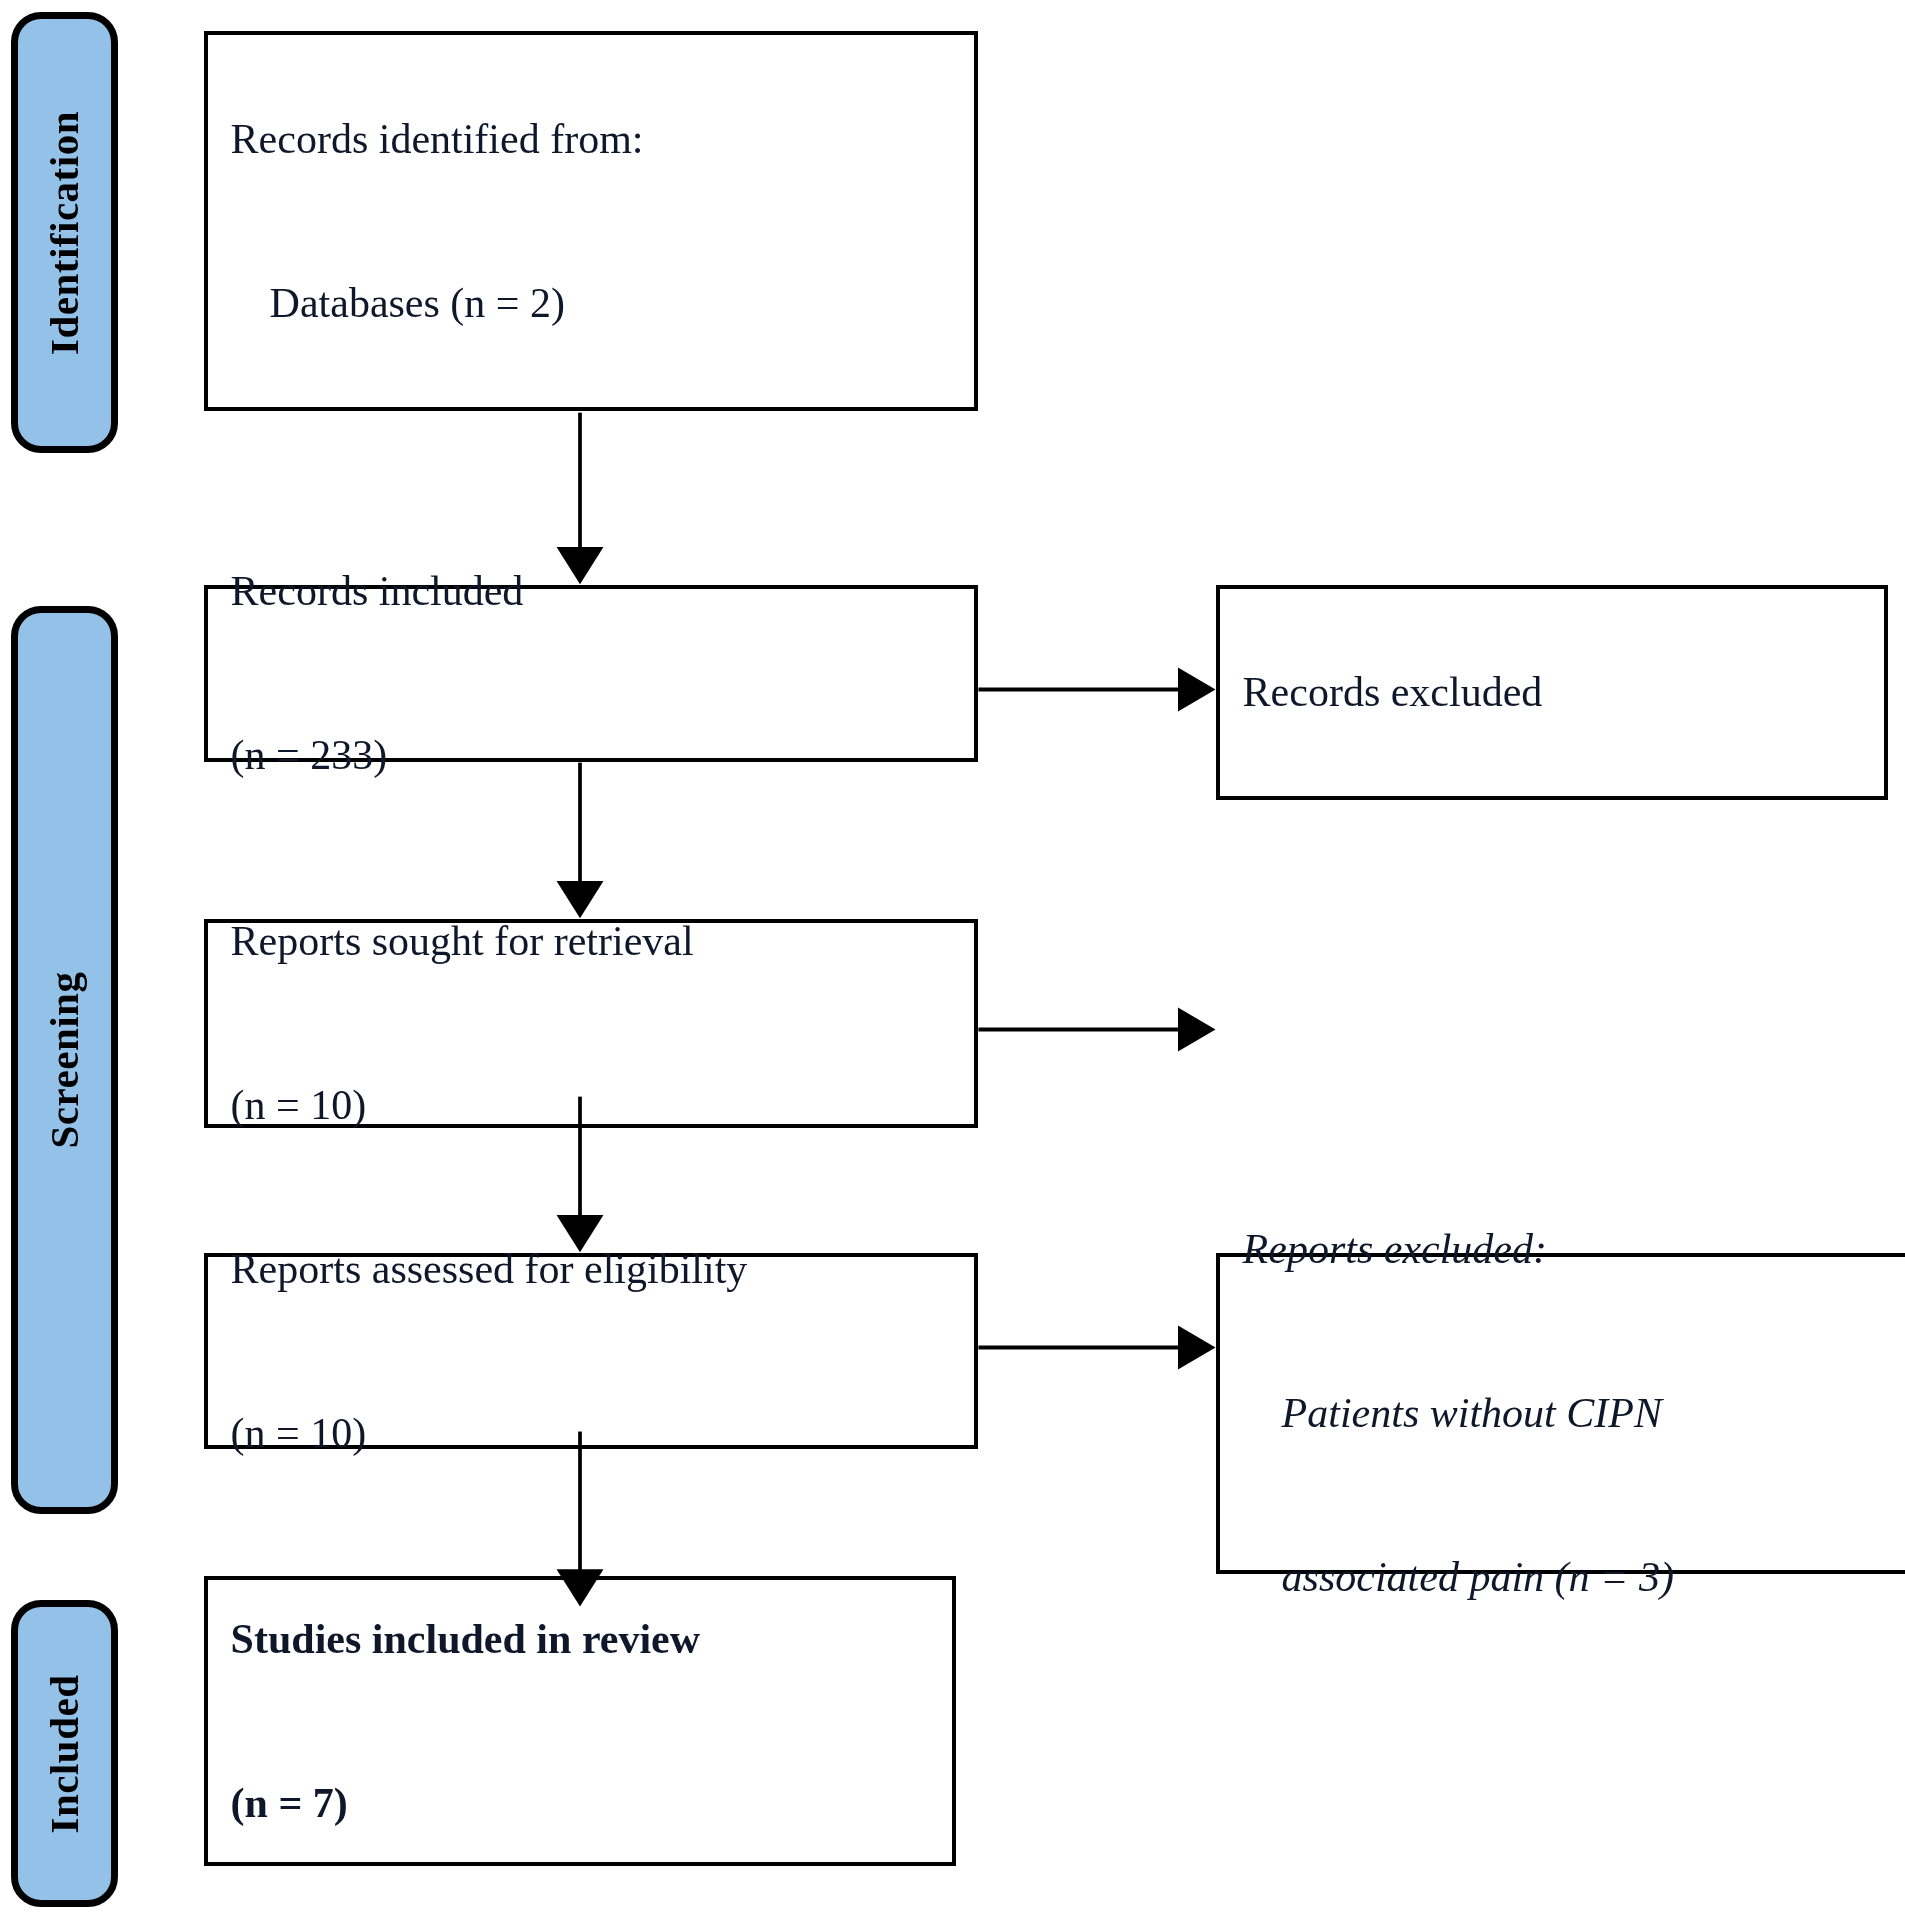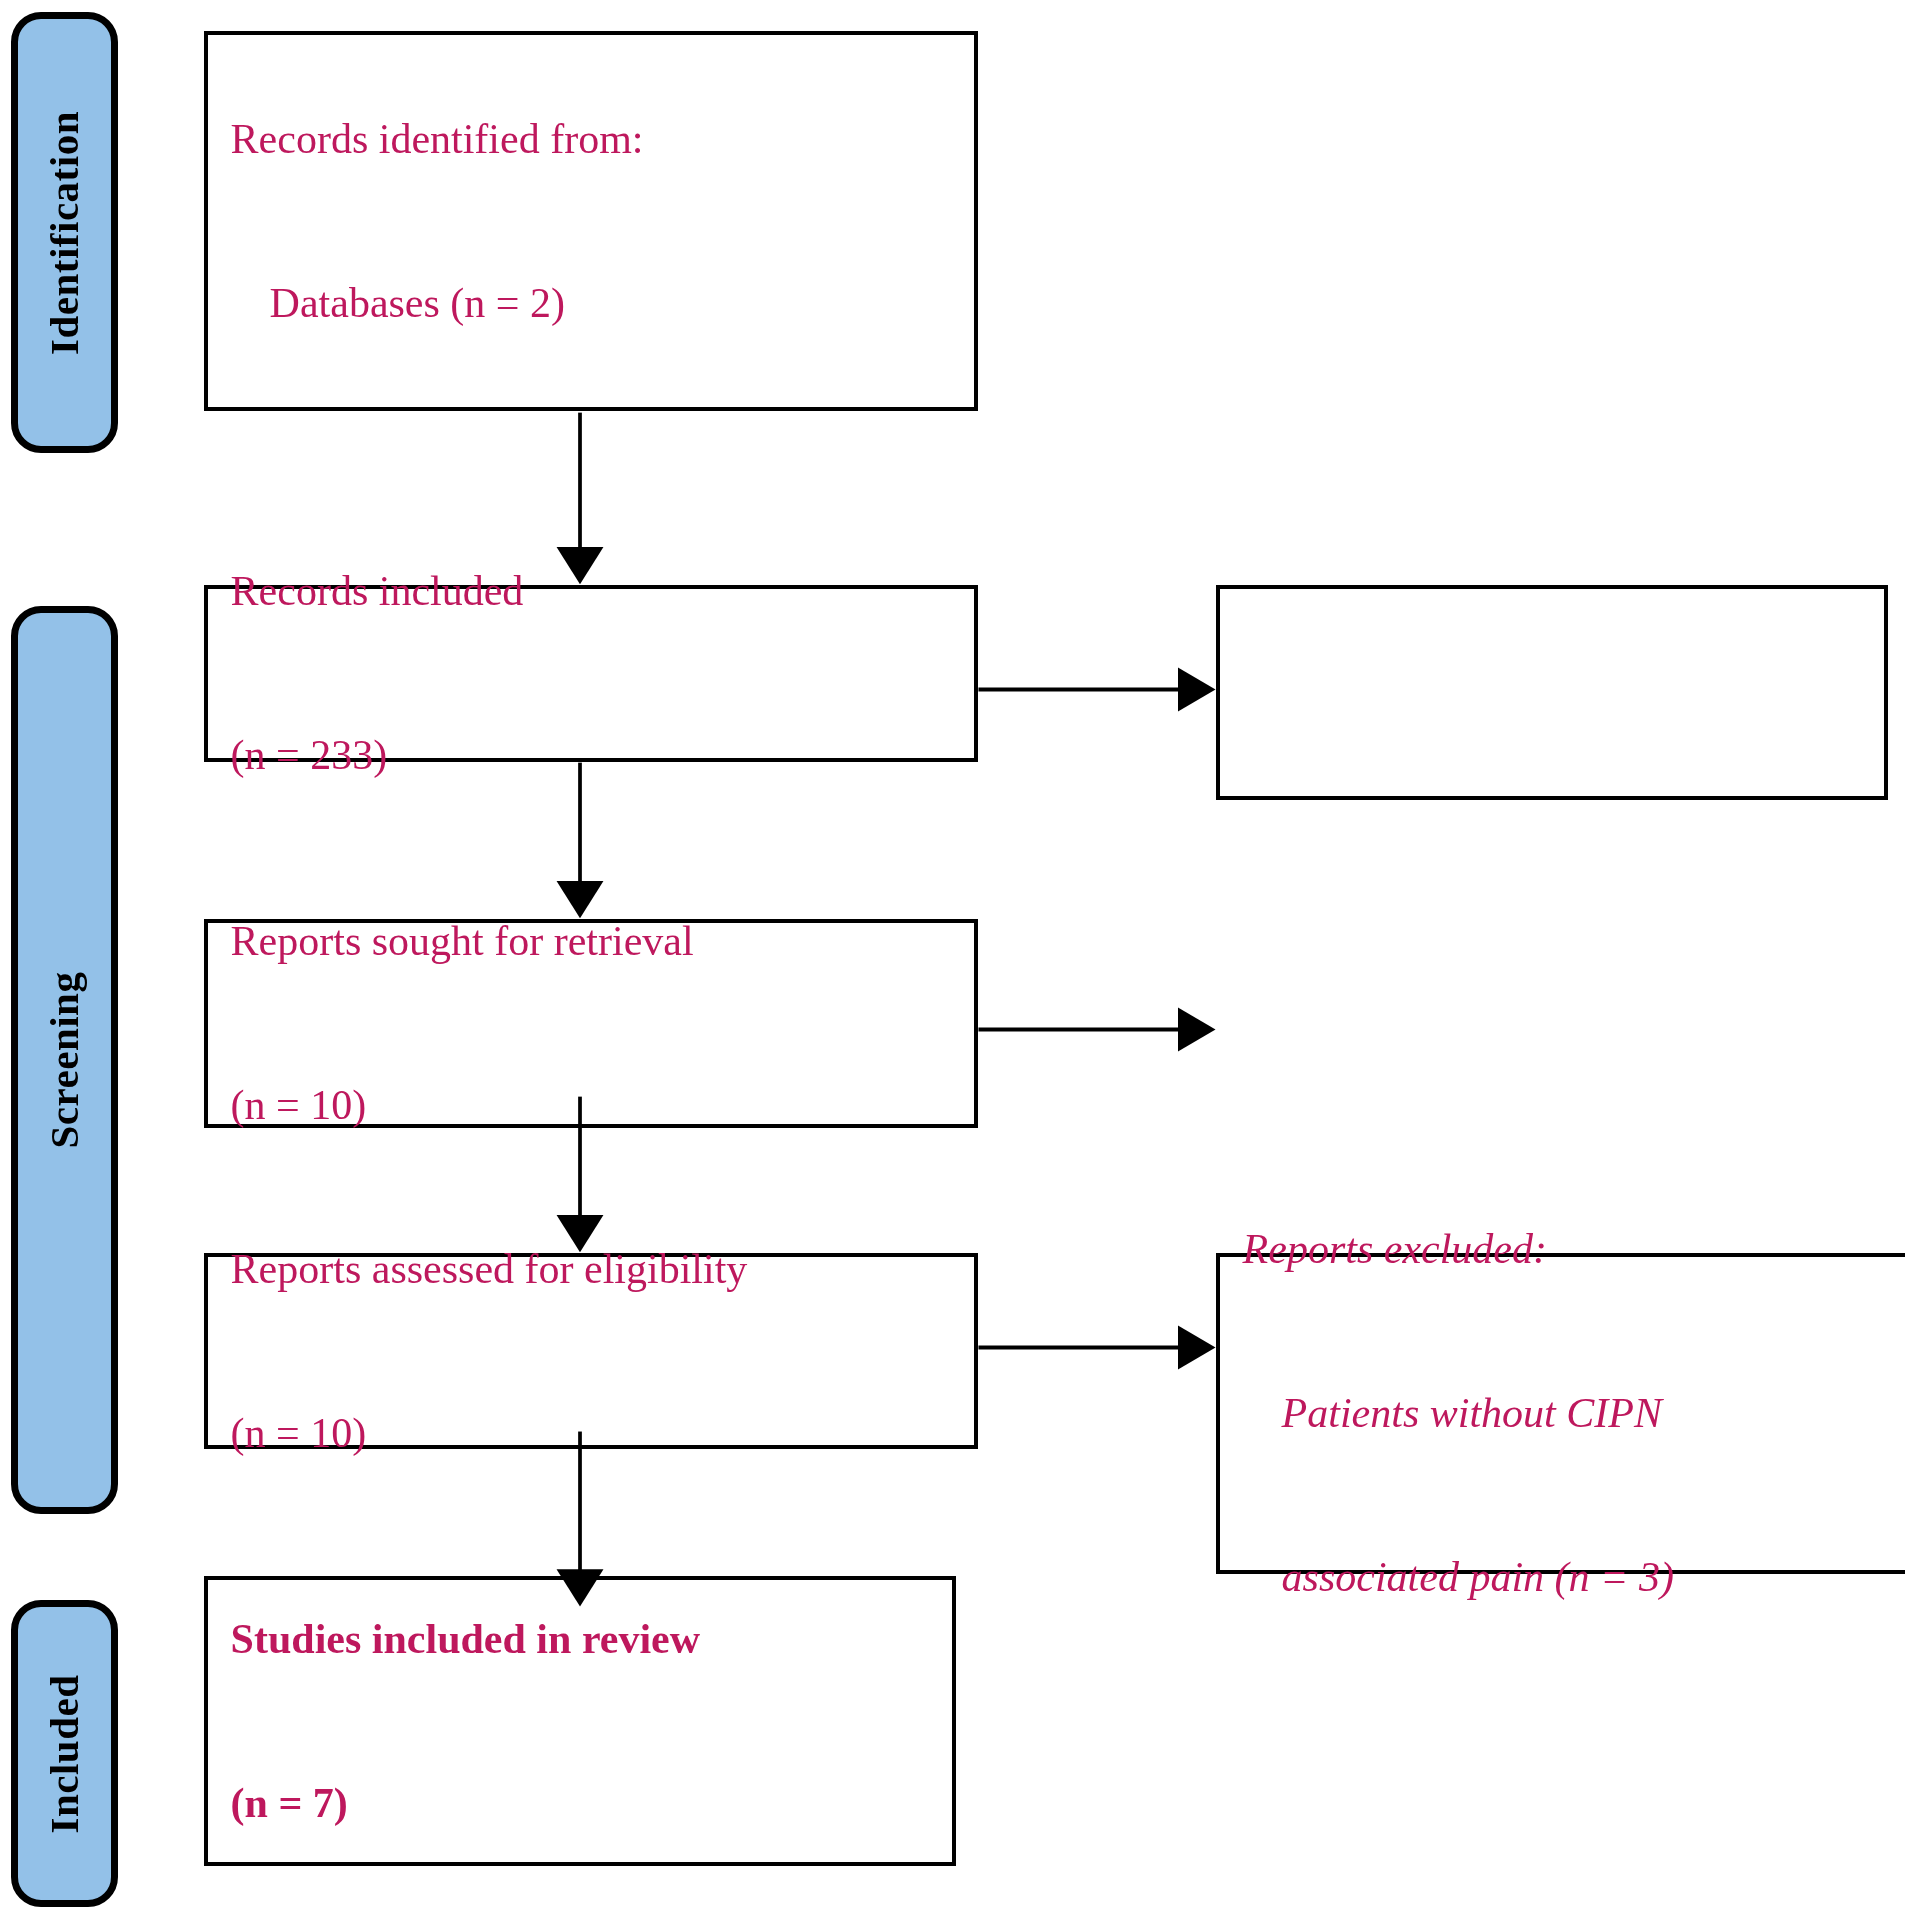--- a/index.html
+++ b/index.html
@@ -48,21 +48,21 @@
     border: 4.8px solid #000000;
     box-sizing: border-box;
     display: flex;
     flex-direction: column;
     justify-content: center;
   }
   .node-text {
     padding: 0 22.6px;
     font-size: 42px;
     line-height: 1.30;
-    color: #be185d;
+    color: #0f172a;
     white-space: pre-wrap;
   }
   .node-text .indent {
     display: block;
     padding-left: 39px;
   }
   .node-text .flat {
     display: block;
   }
 
@@ -122,20 +122,21 @@
 
   <div class="node-box" style="left:204px; top:1576px; width:752px; height:290px;font-weight:bold;">
     <div class="node-text">
       <span class="flat">Studies included in review</span>
       <span class="flat">(n = 7)</span>
     </div>
   </div>
 
   <div class="node-box" style="left:1216px; top:585px; width:672px; height:215px;">
     <div class="node-text">
+      <span class="flat">Records excluded</span>
     </div>
   </div>
 
 
   <div class="node-box" style="left:1216px; top:1253px; width:744px; height:321px;font-style:italic;">
     <div class="node-text">
       <span class="flat">Reports excluded:</span>
       <span class="indent">Patients without CIPN</span>
       <span class="indent">associated pain (n = 3)</span>
     </div>

